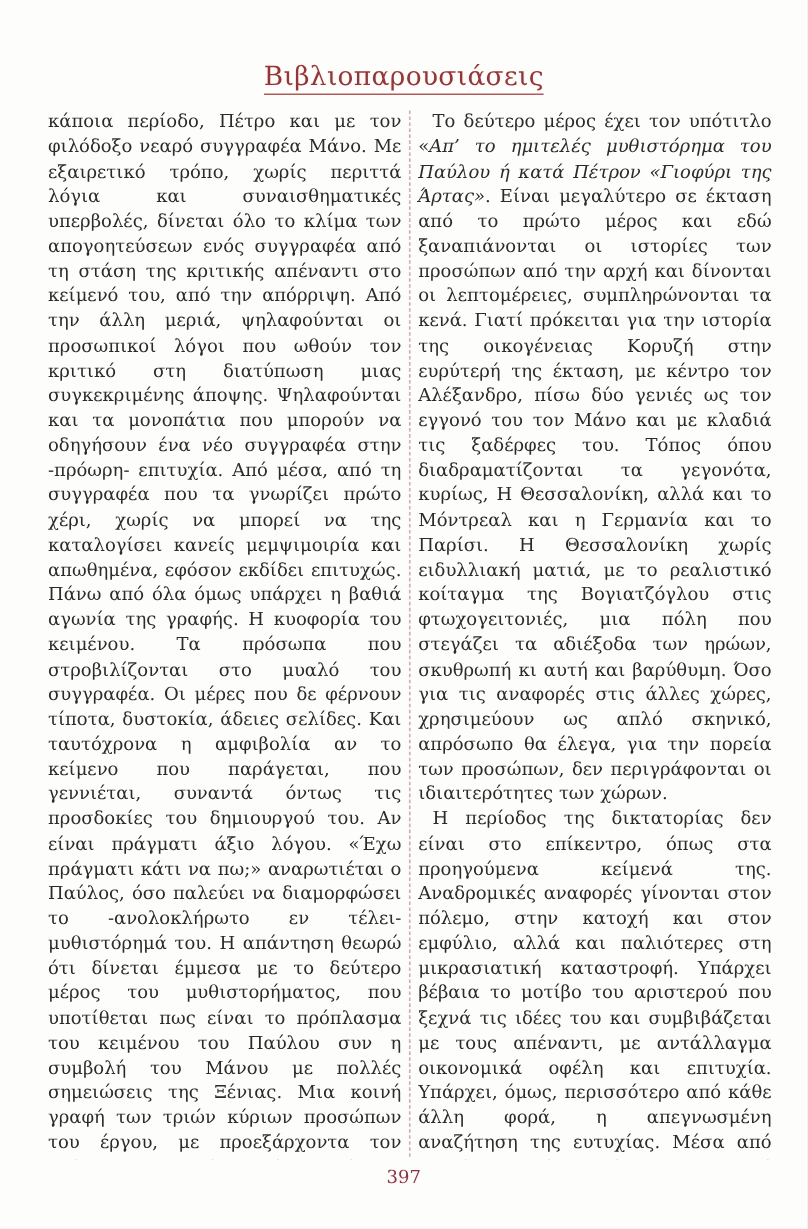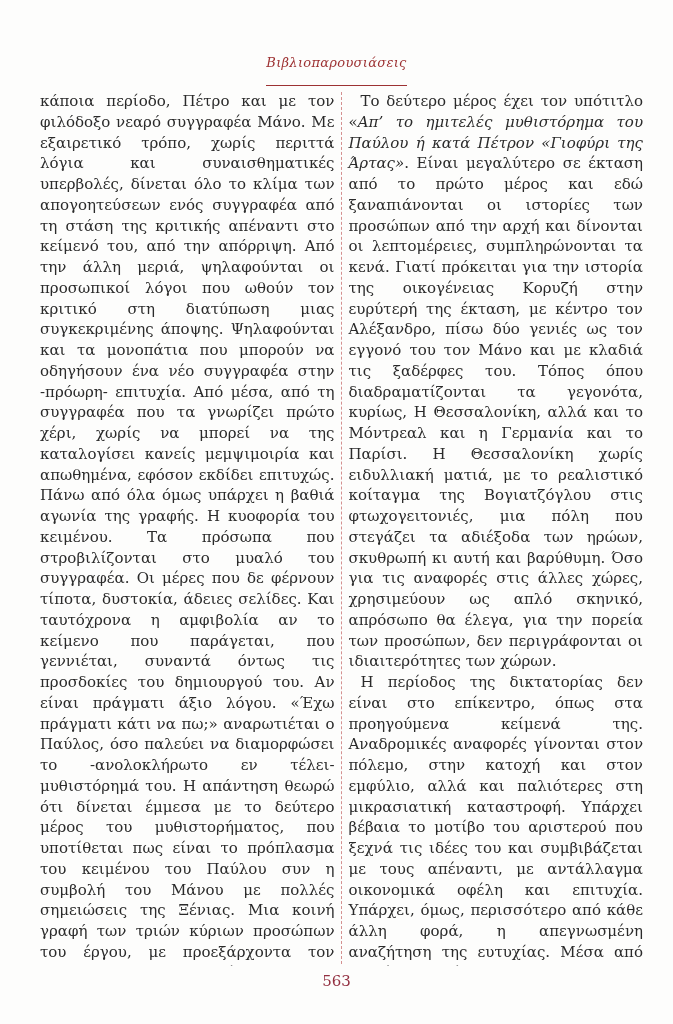--- a/index.html
+++ b/index.html
@@ -19,26 +19,25 @@
   }
   .running-head {
     position: absolute;
     top: 52px;
     left: 0;
     width: 100%;
     text-align: center;
   }
   .running-head span {
     display: inline-block;
-    font-size: 13px;
+    font-size: 22px;
     letter-spacing: 0.3px;
     color: #9d3233;
     border-bottom: 1px solid #9d3233;
-    padding-bottom: 15px;
-    font-style: italic;
+    padding-bottom: 1px;
   }
   .body-text {
     position: absolute;
     top: 91px;
     left: 40px;
     right: 30px;
     bottom: 58px;
     display: flex;
     align-items: stretch;
   }
@@ -92,15 +91,15 @@
 
     <div class="col-divider"></div>
 
     <div class="col col-right">
       <p class="indent"><span>Το δεύτερο μέρος έχει τον υπότιτλο «</span><i>Απ’ το ημιτελές μυθιστόρημα του Παύλου ή κατά Πέτρον «Γιοφύρι της Άρτας»</i><span>. Είναι μεγαλύτερο σε έκταση από το πρώτο μέρος και εδώ ξαναπιάνονται οι ιστορίες των προσώπων από την αρχή και δίνονται οι λεπτομέρειες, συμπληρώνονται τα κενά. Γιατί πρόκειται για την ιστορία της οικογένειας Κορυζή στην ευρύτερή της έκταση, με κέντρο τον Αλέξανδρο, πίσω δύο γενιές ως τον εγγονό του τον Μάνο και με κλαδιά τις ξαδέρφες του. Τόπος όπου διαδραματίζονται τα γεγονότα, κυρίως, Η Θεσσαλονίκη, αλλά και το Μόντρεαλ και η Γερμανία και το Παρίσι. Η Θεσσαλονίκη χωρίς ειδυλλιακή ματιά, με το ρεαλιστικό κοίταγμα της Βογιατζόγλου στις φτωχογειτονιές, μια πόλη που στεγάζει τα αδιέξοδα των ηρώων, σκυθρωπή κι αυτή και βαρύθυμη. Όσο για τις αναφορές στις άλλες χώρες, χρησιμεύουν ως απλό σκηνικό, απρόσωπο θα έλεγα, για την πορεία των προσώπων, δεν περιγράφονται οι ιδιαιτερότητες των χώρων.</span></p>
       <p class="indent">Η περίοδος της δικτατορίας δεν είναι στο επίκεντρο, όπως στα προηγούμενα κείμενά της. Αναδρομικές αναφορές γίνονται στον πόλεμο, στην κατοχή και στον εμφύλιο, αλλά και παλιότερες στη μικρασιατική καταστροφή. Υπάρχει βέβαια το μοτίβο του αριστερού που ξεχνά τις ιδέες του και συμβιβάζεται με τους απέναντι, με αντάλλαγμα οικονομικά οφέλη και επιτυχία. Υπάρχει, όμως, περισσότερο από κάθε άλλη φορά, η απεγνωσμένη αναζήτηση της ευτυχίας. Μέσα από τον έρωτα, μέσα από την προσωπική ελευθερία, μέσα από την καταξίωση, ή και μέσα από όλα αυτά. Περισσότερο όμως από κάθε άλλη φορά,</p>
     </div>
 
   </div>
 
-  <div class="page-number">563</div>
+  <div class="page-number">397</div>
 
 </div>
 
 </body></html>

